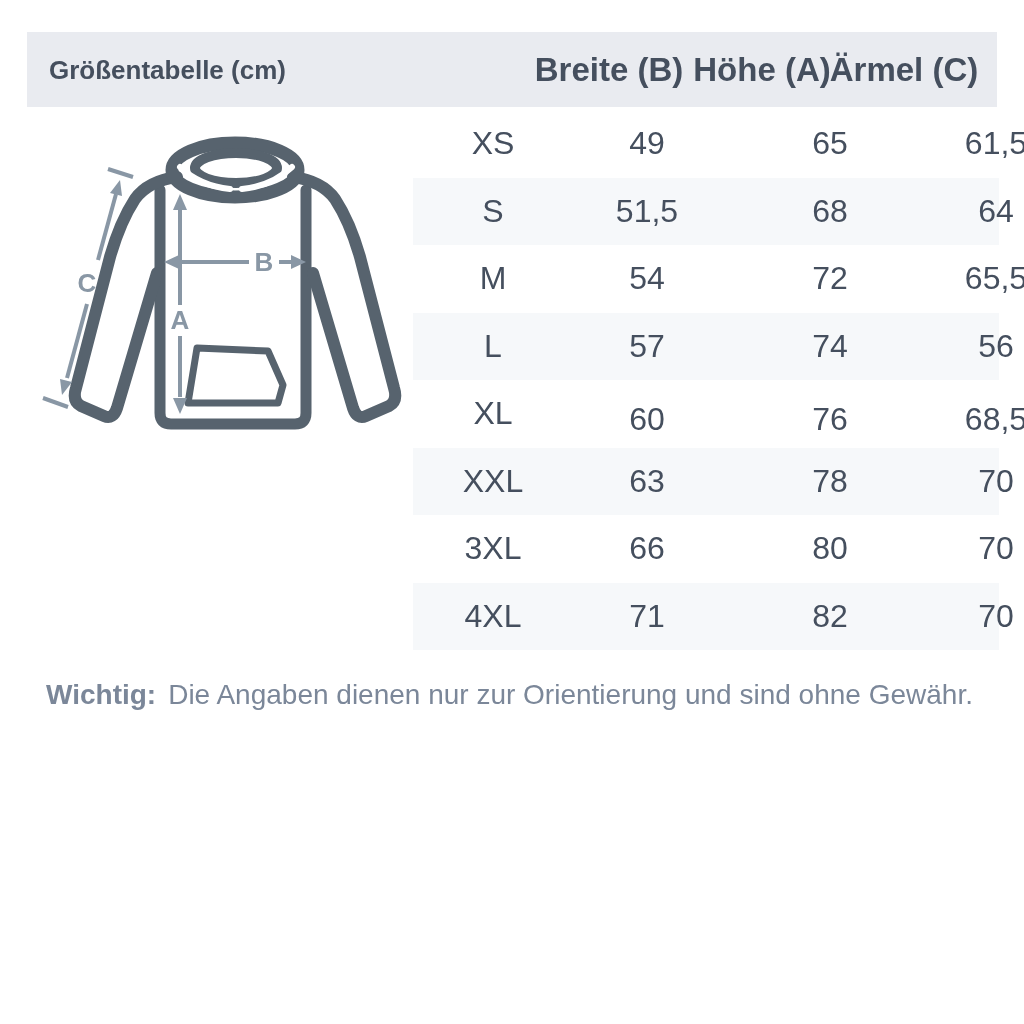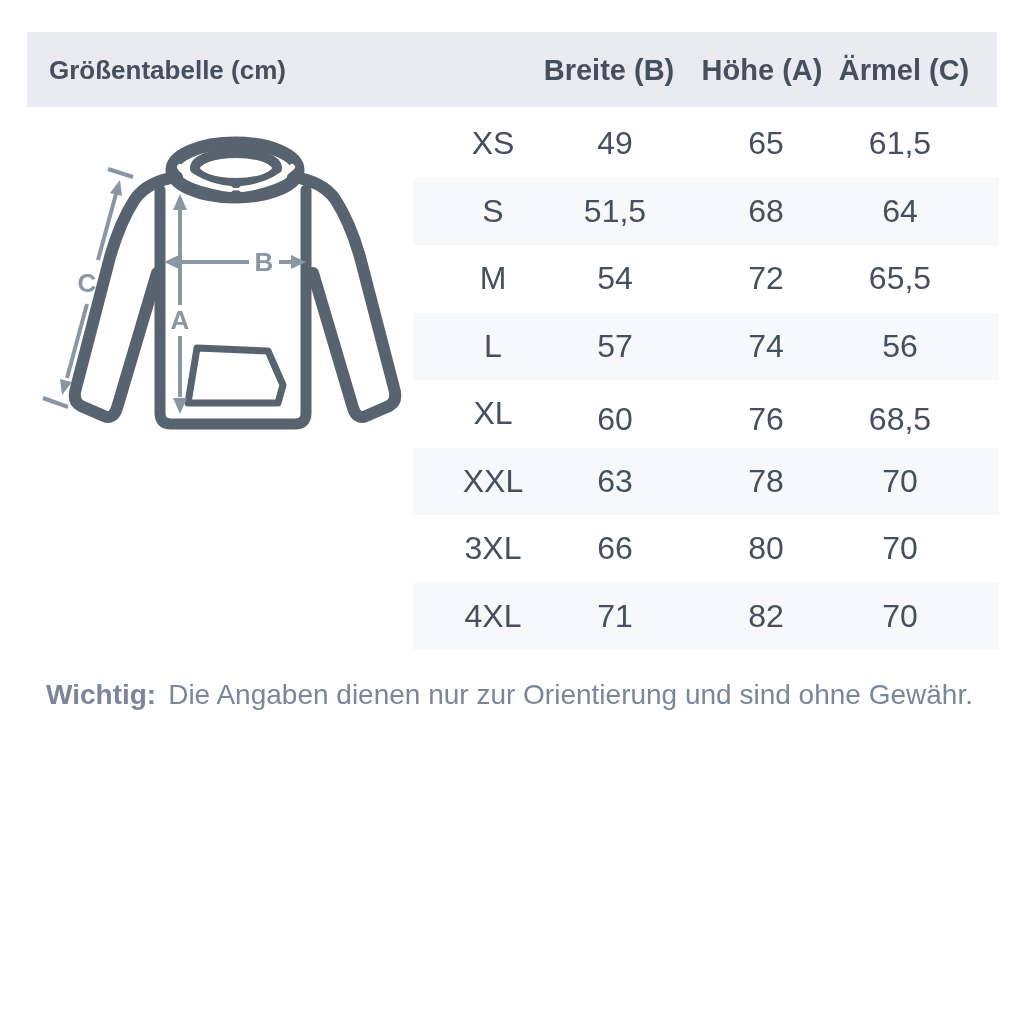--- a/index.html
+++ b/index.html
@@ -32,21 +32,21 @@
     transform: translateY(-50%);
     font-size: 26px;
     font-weight: 700;
     color: var(--text_dark, #454f5e);
     white-space: nowrap;
   }
   .band .colhead {
     position: absolute;
     top: 50%;
     transform: translate(-50%, -50%);
-    font-size: 29px;
+    font-size: 33px;
     font-weight: 700;
     color: var(--text_dark, #454f5e);
     white-space: nowrap;
   }
   .band .c0 { left: 582px; }
   .band .c1 { left: 735px; }
   .band .c2 { left: 877px; }
 
   
   .rows {
@@ -54,20 +54,21 @@
     left: 413px;
     top: 110px;
     width: 586px;
   }
   .row {
     display: grid;
     grid-template-columns: 160px 84px 218px 50px;
     align-items: center;
     justify-items: center;
     height: 67.5px;
+    gap: 32px;
   }
   .row.striped { background: var(--stripe_bg, #f6f8fa); }
   .cell {
     font-size: 32px;
     color: var(--text_dark, #454f5e);
     white-space: nowrap;
   }
   .row.xl-offset .val { transform: translateY(6px); }
 
   

